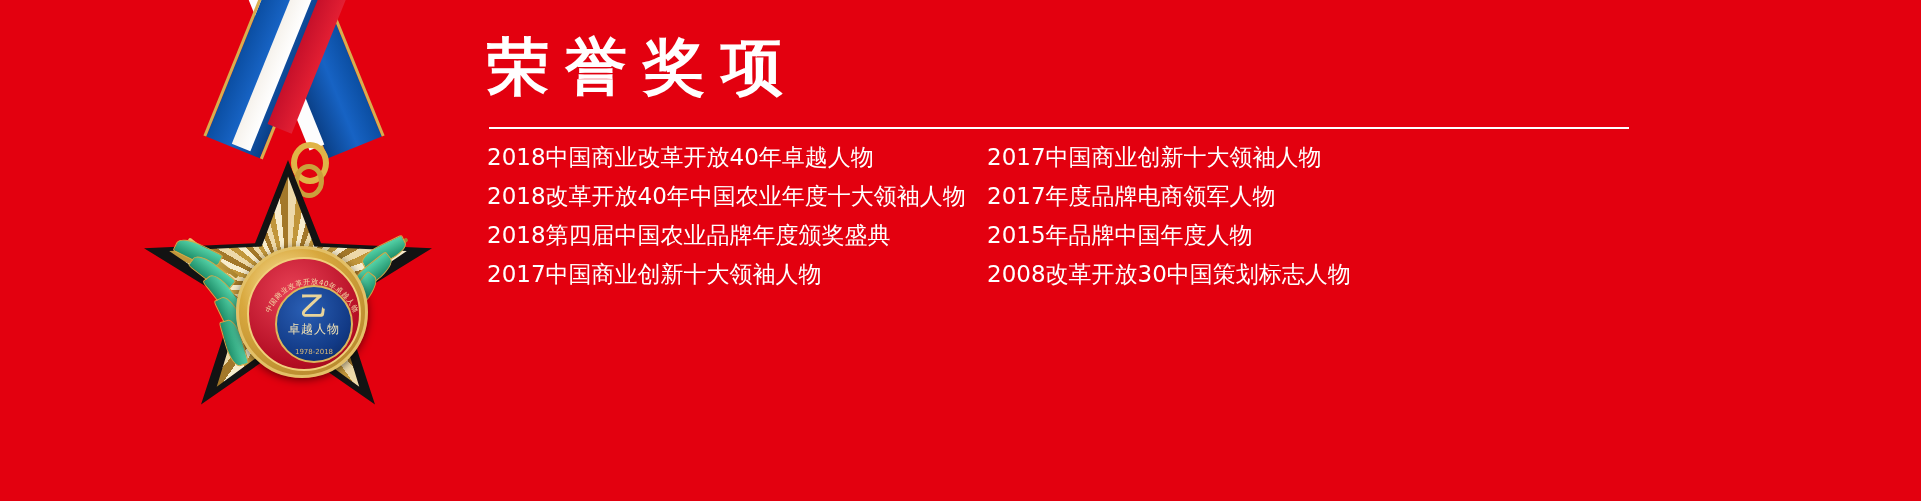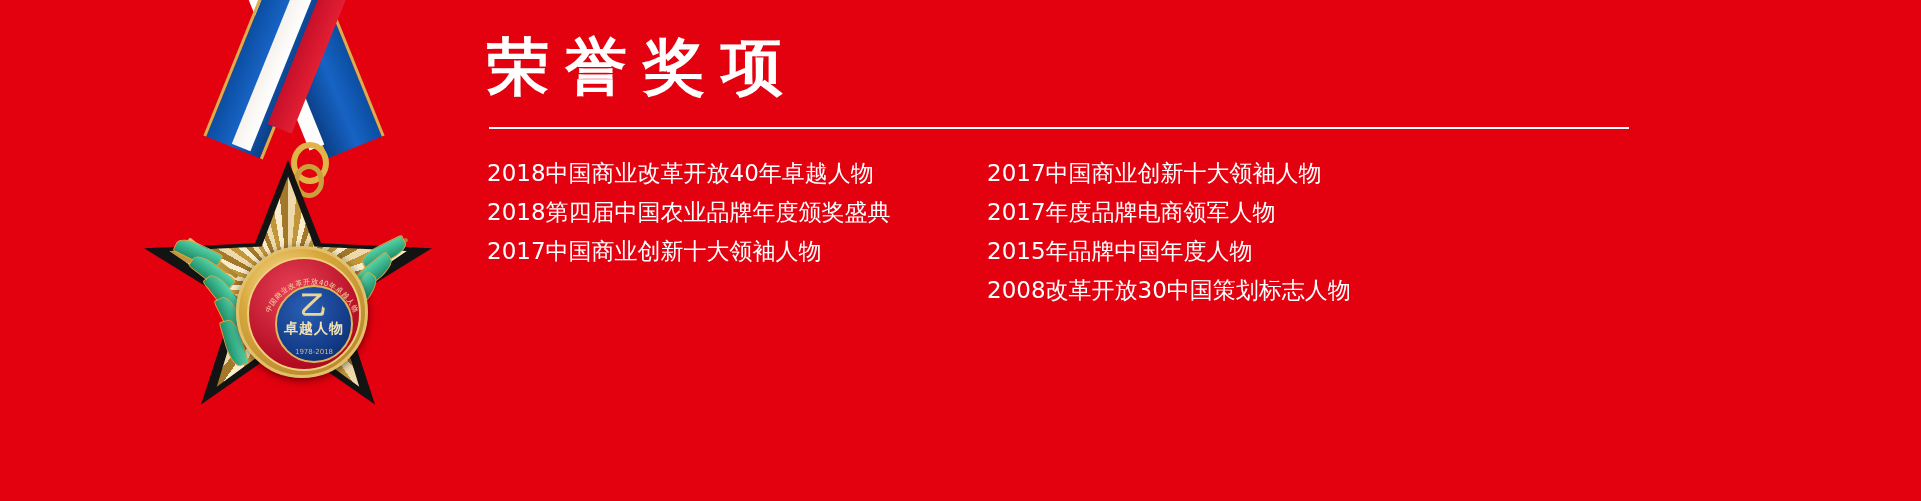--- a/index.html
+++ b/index.html
@@ -36,32 +36,32 @@
   .medal-core{position:absolute;left:98px;top:86px;width:126px;height:126px;border-radius:50%;
     background:radial-gradient(circle at 38% 32%,#ffe9a8 0%,#d8a83e 40%,#a87a27 100%);
     border:3px solid #e3c067;box-shadow:0 2px 8px rgba(0,0,0,.55);}
   .core-red{position:absolute;left:8px;top:8px;width:110px;height:110px;border-radius:50%;
     background:radial-gradient(circle at 40% 30%,#e84055,#b40d23 70%,#8c0918 100%);
     border:2px solid #f0cf7a;}
   .core-blue{position:absolute;left:26px;top:26px;width:74px;height:74px;border-radius:50%;
     background:radial-gradient(circle at 38% 30%,#2a5fb5,#123a86 65%,#0a2459 100%);
     border:2px solid #dcb65c;display:flex;flex-direction:column;align-items:center;justify-content:center;}
   .core-sym{color:#e9d49a;font-size:26px;line-height:1;font-weight:bold;font-family:"DejaVu Sans",sans-serif;}
-  .core-cn{color:#f2e2b4;font-size:14px;letter-spacing:1px;margin-top:2px;font-family:"DejaVu Sans",sans-serif;font-weight:bold;}
+  .core-cn{color:#f2e2b4;font-size:12px;letter-spacing:1px;margin-top:2px;font-family:"DejaVu Sans",sans-serif;}
   .core-yr{color:#d8b978;font-size:7px;margin-top:10px;font-family:"DejaVu Sans",sans-serif;}
   .arc-txt{position:absolute;left:0;top:0;width:126px;height:126px;}
   .arc-txt text{fill:#f3dca6;font-size:7.2px;font-family:"DejaVu Sans",sans-serif;letter-spacing:.4px;}
 
   
   #content{position:absolute;left:487px;top:0;width:1380px;height:501px;}
   #page-title{position:absolute;left:0;top:36px;font-size:62px;font-weight:bold;color:#ffffff;
     letter-spacing:16px;line-height:1;font-family:"DejaVu Sans",sans-serif;white-space:nowrap;}
   #divider{position:absolute;left:2px;top:127px;width:1140px;height:2px;background:#ffffff;}
 
-  #award-columns{position:absolute;left:0;top:154px;width:1380px;display:flex;}
+  #award-columns{position:absolute;left:0;top:138px;width:1380px;display:flex;align-items:center;}
   .award-col{display:flex;flex-direction:column;}
   #col-left{width:500px;}
   #col-right{width:620px;}
   .award-item{color:#ffffff;font-size:23px;line-height:39px;height:39px;white-space:nowrap;
     font-family:"DejaVu Sans",sans-serif;font-weight:normal;}
 </style>
 </head>
 <body>
 
 <div id="banner">
@@ -109,20 +109,21 @@
     </div>
   </div>
 
   <div id="content">
     <div id="page-title">荣誉奖项</div>
     <div id="divider"></div>
 
     <div id="award-columns">
       <div class="award-col" id="col-left">
         <div class="award-item">2018中国商业改革开放40年卓越人物</div>
+        <div class="award-item">2018改革开放40年中国农业年度十大领袖人物</div>
         <div class="award-item">2018第四届中国农业品牌年度颁奖盛典</div>
         <div class="award-item">2017中国商业创新十大领袖人物</div>
       </div>
       <div class="award-col" id="col-right">
         <div class="award-item">2017中国商业创新十大领袖人物</div>
         <div class="award-item">2017年度品牌电商领军人物</div>
         <div class="award-item">2015年品牌中国年度人物</div>
         <div class="award-item">2008改革开放30中国策划标志人物</div>
       </div>
     </div>

